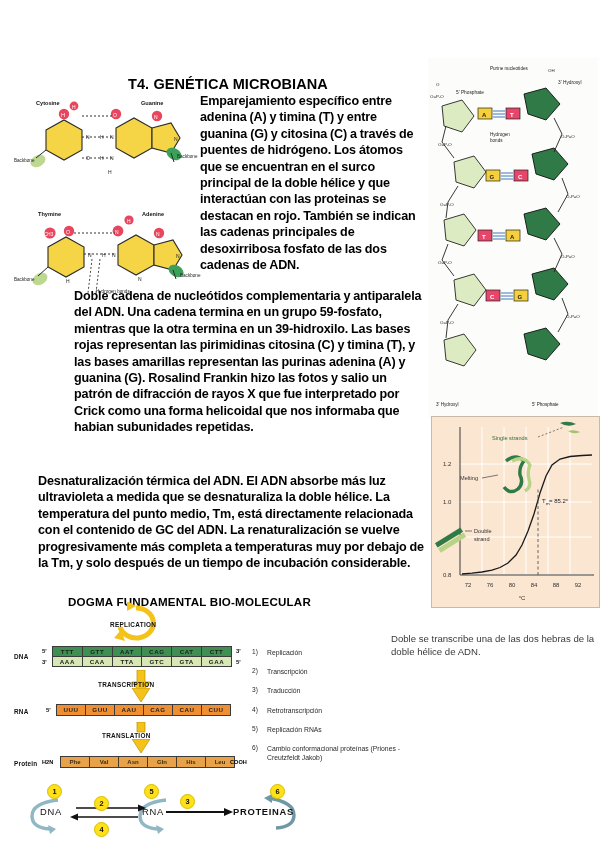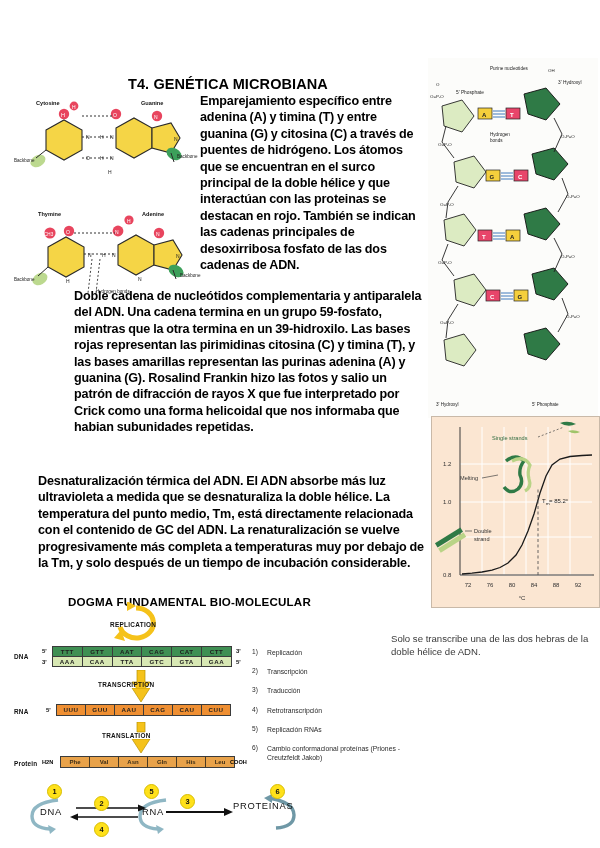--- a/index.html
+++ b/index.html
@@ -405,21 +405,21 @@
       <div class="nl-row">
         <div class="nl-num">5)</div>
         <div class="nl-txt">Replicación RNAs</div>
       </div>
       <div class="nl-row">
         <div class="nl-num">6)</div>
         <div class="nl-txt">Cambio conformacional proteínas (Priones - Creutzfeldt Jakob)</div>
       </div>
     </div>
 
-  <div class="sidenote">Solo se transcribe una de las dos hebras de la doble hélice de ADN.</div>
+  <div class="sidenote">Doble se transcribe una de las dos hebras de la doble hélice de ADN.</div>
 
   <div class="flow">
     <svg class="abs" style="left:0;top:0;" width="290" height="56">
 
       <path d="M44,16 q-26,3 -26,16 q0,12 18,13" fill="none" stroke="#8fb7c4" stroke-width="3.4"></path>
       <path d="M34,41 l8,4 l-6,5 z" fill="#8fb7c4"></path>
 
       <path d="M152,16 q-26,3 -26,16 q0,12 18,13" fill="none" stroke="#8fb7c4" stroke-width="3.4"></path>
       <path d="M142,41 l8,4 l-6,5 z" fill="#8fb7c4"></path>
 
@@ -430,21 +430,21 @@
       <path d="M124,20.5 l8,3.5 l-8,3.5 z" fill="#111"></path>
 
       <line x1="124" y1="33" x2="64" y2="33" stroke="#111" stroke-width="1.6"></line>
       <path d="M64,29.5 l-8,3.5 l8,3.5 z" fill="#111"></path>
 
       <line x1="152" y1="28" x2="210" y2="28" stroke="#111" stroke-width="1.8"></line>
       <path d="M210,24 l9,4 l-9,4 z" fill="#111"></path>
     </svg>
     <div class="flow-node" style="left:26px;top:22px;">DNA</div>
     <div class="flow-node" style="left:128px;top:22px;">RNA</div>
-    <div class="flow-node" style="left:219px;top:16px;">PROTEINAS</div>
+    <div class="flow-node" style="left:219px;top:22px;font-weight:bold;">PROTEINAS</div>
 
     <div class="badge" style="left:33px;top:0px;">1</div>
     <div class="badge" style="left:80px;top:12px;">2</div>
     <div class="badge" style="left:166px;top:10px;">3</div>
     <div class="badge" style="left:80px;top:38px;">4</div>
     <div class="badge" style="left:130px;top:0px;">5</div>
     <div class="badge" style="left:256px;top:0px;">6</div>
   </div>
 
 </div>

